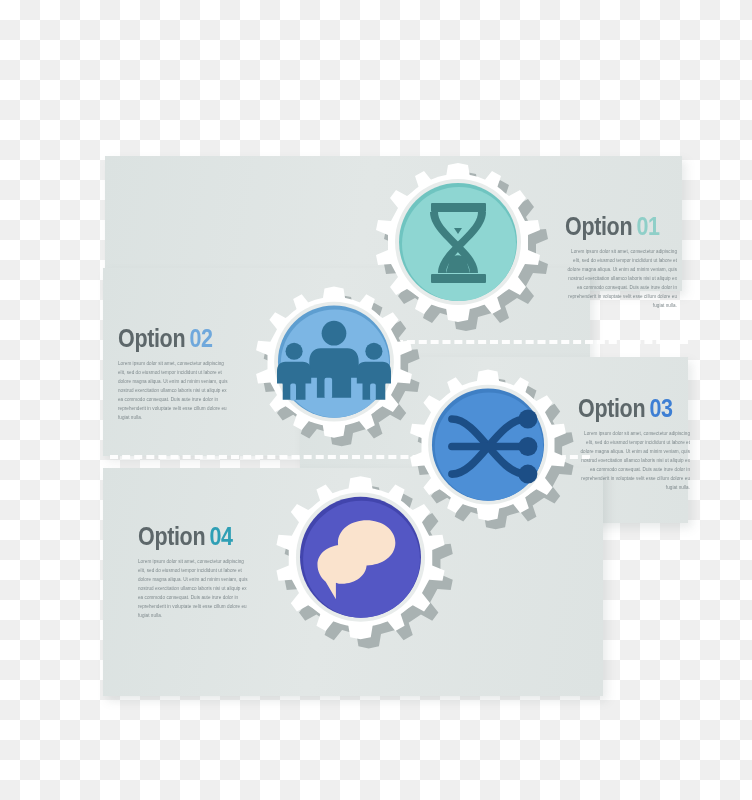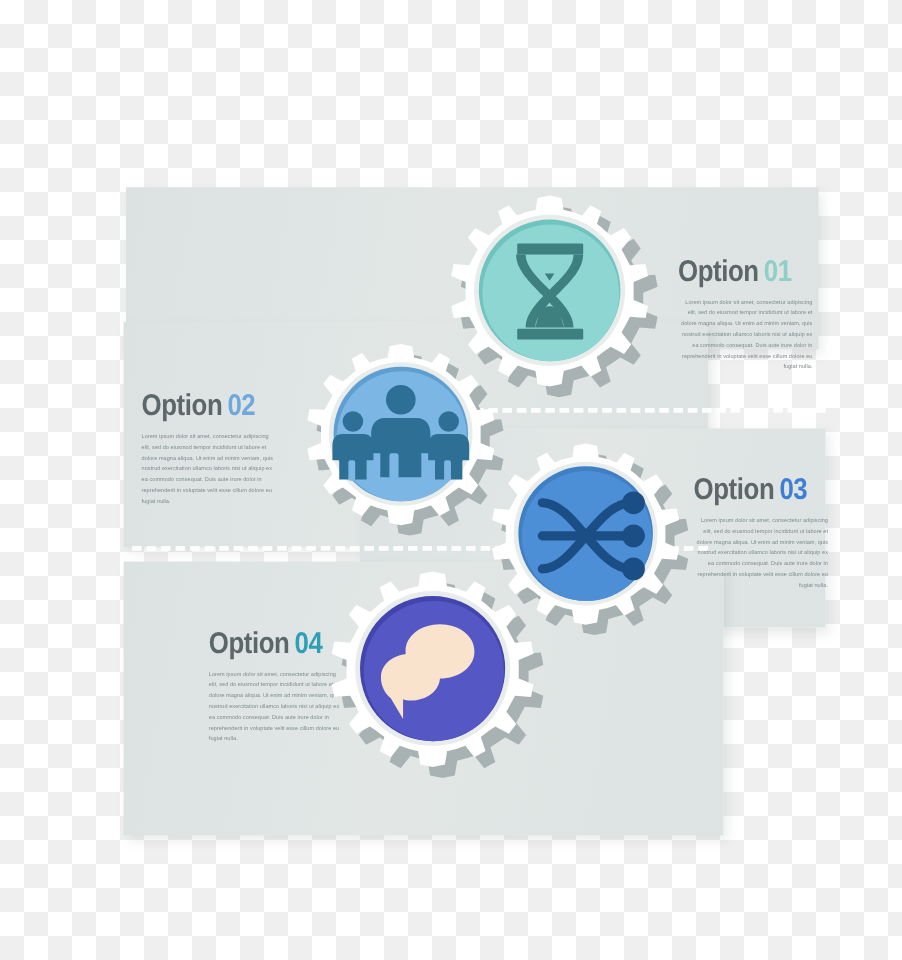--- a/index.html
+++ b/index.html
@@ -105,21 +105,21 @@
     <div class="panel-body left">Lorem ipsum dolor sit amet, consectetur adipiscing elit, sed do eiusmod tempor incididunt ut labore et dolore magna aliqua. Ut enim ad minim veniam, quis nostrud exercitation ullamco laboris nisi ut aliquip ex ea commodo consequat. Duis aute irure dolor in reprehenderit in voluptate velit esse cillum dolore eu fugiat nulla.</div>
   </div>
 
   <div class="panel-text" style="left:578px; top:396px; width:112px;">
     <div class="panel-title">
       <span class="word">Option</span><span class="num" style="color:#3e7fd4;">03</span>
     </div>
     <div class="panel-body right">Lorem ipsum dolor sit amet, consectetur adipiscing elit, sed do eiusmod tempor incididunt ut labore et dolore magna aliqua. Ut enim ad minim veniam, quis nostrud exercitation ullamco laboris nisi ut aliquip ex ea commodo consequat. Duis aute irure dolor in reprehenderit in voluptate velit esse cillum dolore eu fugiat nulla.</div>
   </div>
 
-  <div class="panel-text" style="left:138px; top:524px; width:112px;margin-left:36px;">
+  <div class="panel-text" style="left:138px; top:524px; width:112px;">
     <div class="panel-title">
       <span class="word">Option</span><span class="num" style="color:#2f9fb5;">04</span>
     </div>
     <div class="panel-body left">Lorem ipsum dolor sit amet, consectetur adipiscing elit, sed do eiusmod tempor incididunt ut labore et dolore magna aliqua. Ut enim ad minim veniam, quis nostrud exercitation ullamco laboris nisi ut aliquip ex ea commodo consequat. Duis aute irure dolor in reprehenderit in voluptate velit esse cillum dolore eu fugiat nulla.</div>
   </div>
 
   <div class="gear" style="left:358px; top:155px; width:200px; height:200px;">
     <svg width="200" height="200" viewBox="0 0 200 200">
       <g>
         <path d="M100 8 L110 10 L112 22 L126 26 L134 16 L143 21 L139 33 L151 41 L162 35 L168 43 L160 53 L167 66 L180 65 L182 75 L170 80 L170 95 L182 100 L180 110 L167 109 L160 122 L168 132 L162 140 L151 134 L139 142 L143 154 L134 159 L126 149 L112 153 L110 165 L100 167 L90 165 L88 153 L74 149 L66 159 L57 154 L61 142 L49 134 L38 140 L32 132 L40 122 L33 109 L20 110 L18 100 L30 95 L30 80 L18 75 L20 65 L33 66 L40 53 L32 43 L38 35 L49 41 L61 33 L57 21 L66 16 L74 26 L88 22 L90 10 Z" fill="#a9b2b2" transform="translate(8,9)"></path>

